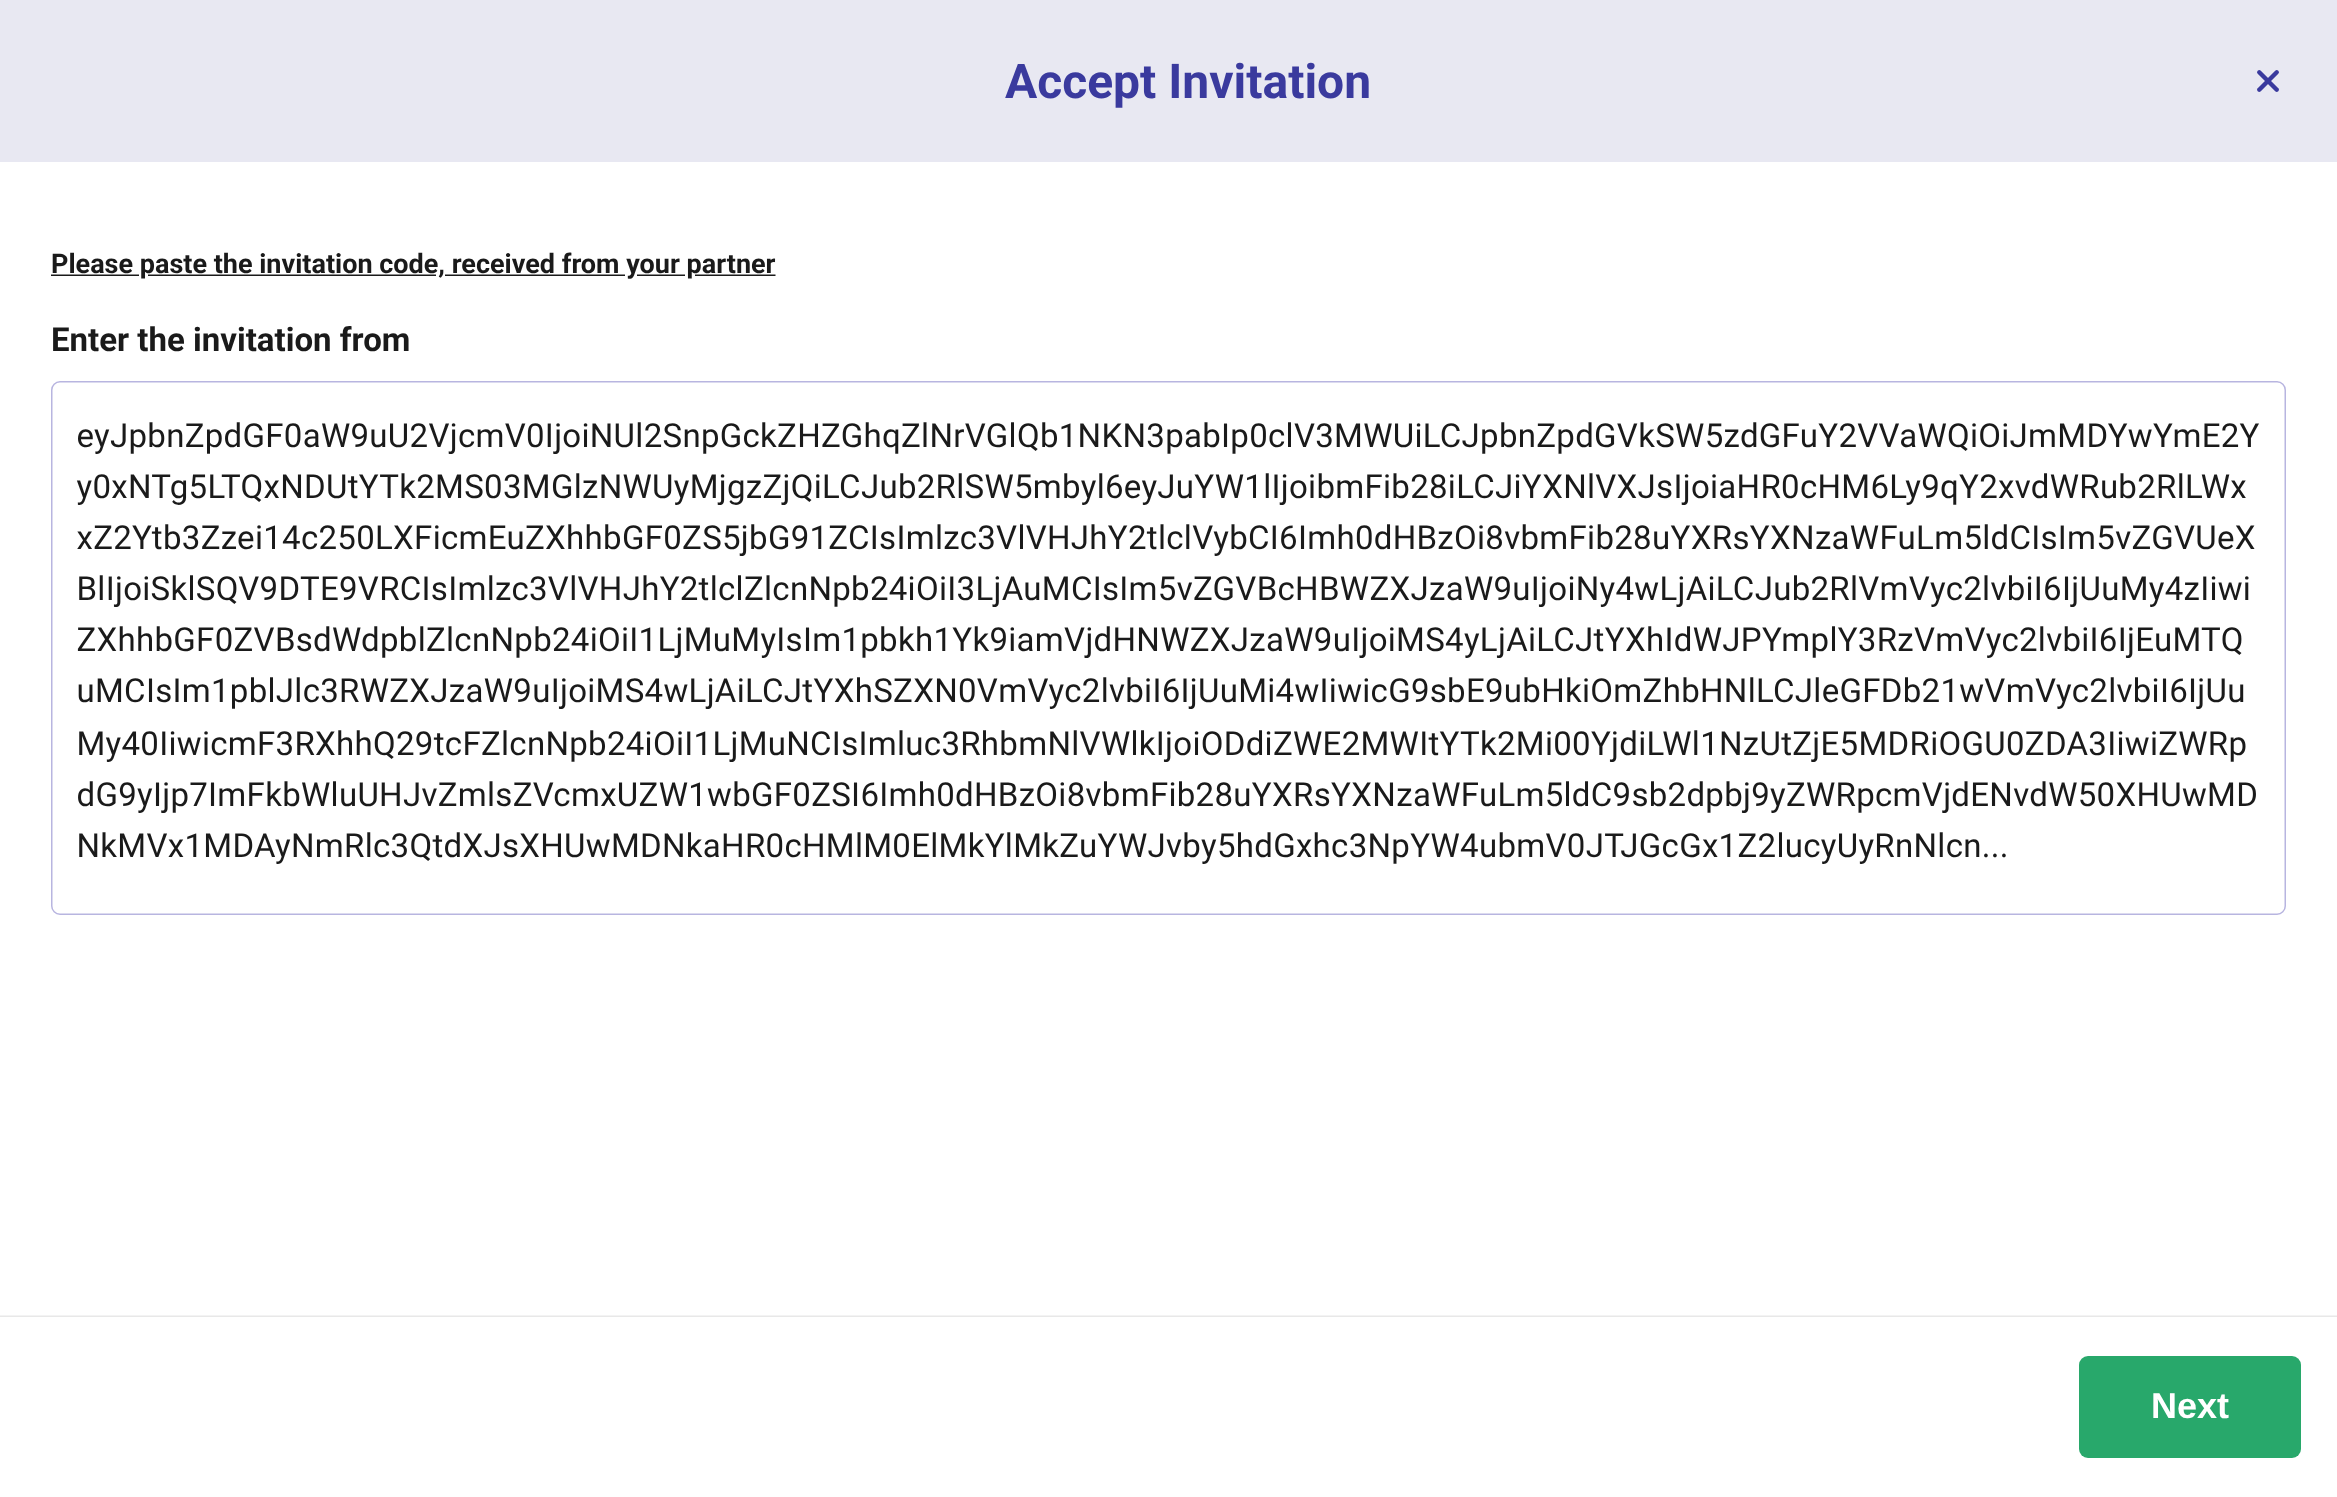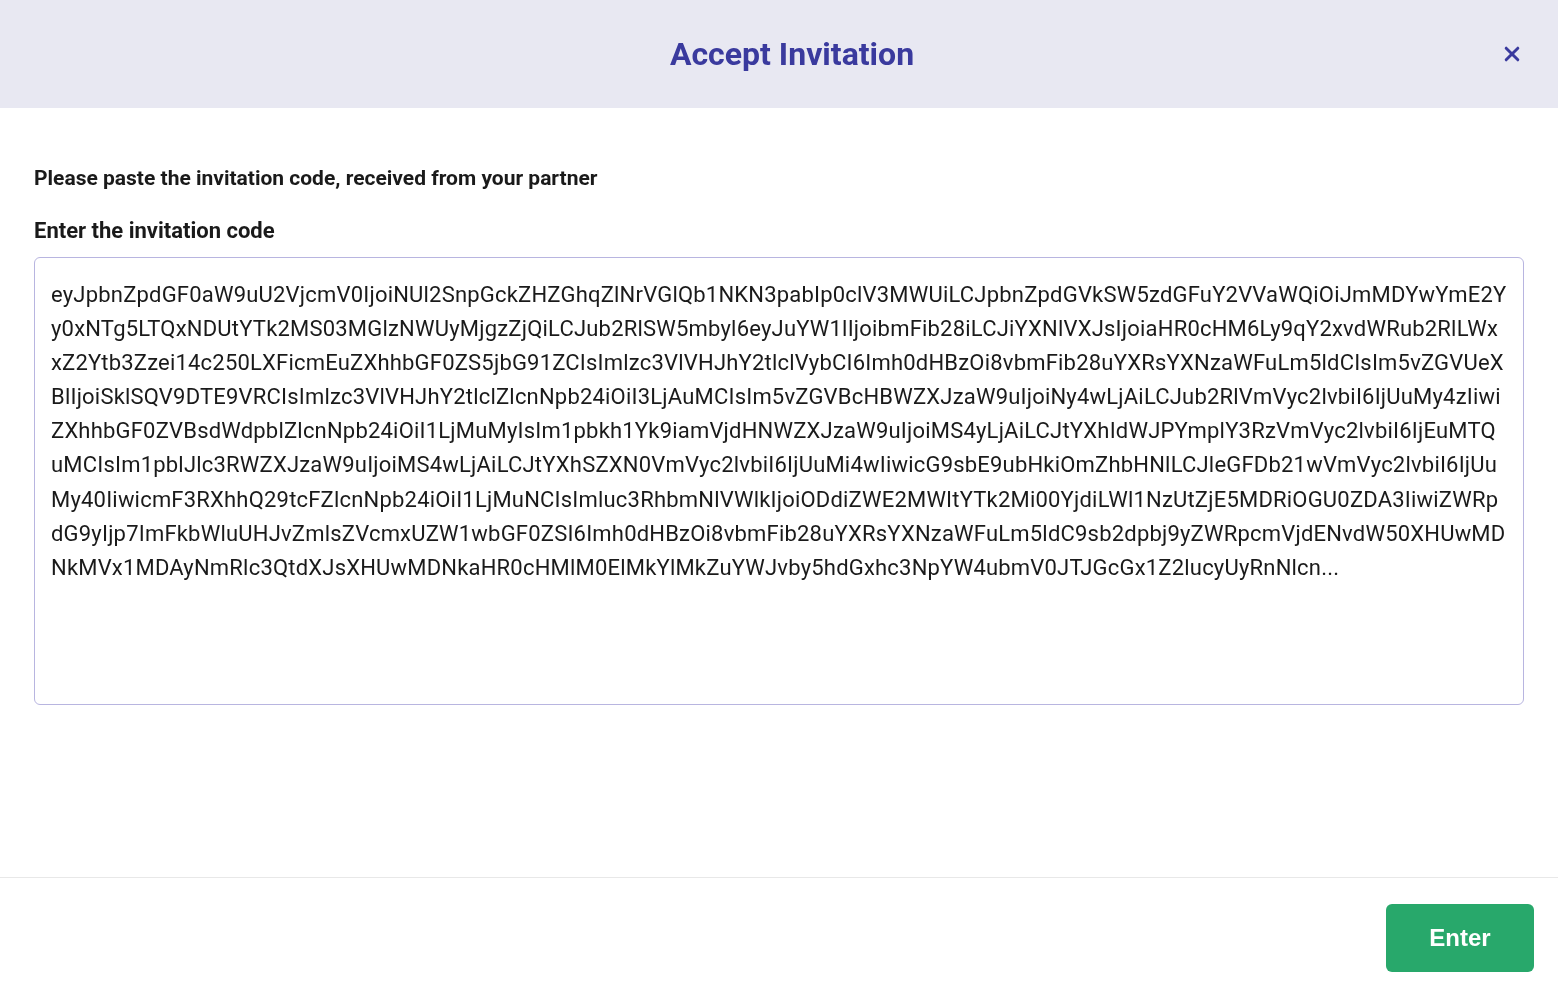--- a/index.html
+++ b/index.html
@@ -45,37 +45,38 @@
     }
     .close-icon svg {
       width: 20px;
       height: 20px;
     }
     .content {
       padding: 58px 34px 0 34px;
       flex: 1;
     }
     .instruction {
-      font-size: 21px;
+      font-size: 18px;
       font-weight: 700;
       color: #1a1a1a;
       margin-bottom: 28px;
+      text-decoration: underline;
     }
     .field-label {
       font-size: 22px;
       font-weight: 700;
       color: #1a1a1a;
       margin-bottom: 14px;
     }
     .textarea-wrapper {
       border: 1.5px solid #b8b5e0;
       border-radius: 6px;
       padding: 20px 16px;
       background: #ffffff;
-      height: 448px;
+      height: 356px;
       overflow: hidden;
     }
     .code-text {
       font-size: 22px;
       line-height: 1.55;
       color: #1a1a1a;
       word-break: break-all;
       font-family: -apple-system, BlinkMacSystemFont, "Segoe UI", Roboto, Helvetica, Arial, sans-serif;
       letter-spacing: 0.2px;
     }
@@ -106,21 +107,21 @@
   <div class="close-icon">
     <svg viewBox="0 0 24 24" fill="none" stroke="#3a3a9e" stroke-width="3.5" stroke-linecap="round">
       <line x1="5" y1="5" x2="19" y2="19"></line>
       <line x1="19" y1="5" x2="5" y2="19"></line>
     </svg>
   </div>
 </div>
 
 <div class="content">
   <div class="instruction">Please paste the invitation code, received from your partner</div>
-  <div class="field-label">Enter the invitation code</div>
+  <div class="field-label">Enter the invitation from</div>
   <div class="textarea-wrapper">
     <div class="code-text">eyJpbnZpdGF0aW9uU2VjcmV0IjoiNUl2SnpGckZHZGhqZlNrVGlQb1NKN3pabIp0clV3MWUiLCJpbnZpdGVkSW5zdGFuY2VVaWQiOiJmMDYwYmE2Yy0xNTg5LTQxNDUtYTk2MS03MGlzNWUyMjgzZjQiLCJub2RlSW5mbyl6eyJuYW1lIjoibmFib28iLCJiYXNlVXJsIjoiaHR0cHM6Ly9qY2xvdWRub2RlLWxxZ2Ytb3Zzei14c250LXFicmEuZXhhbGF0ZS5jbG91ZCIsImlzc3VlVHJhY2tlclVybCI6Imh0dHBzOi8vbmFib28uYXRsYXNzaWFuLm5ldCIsIm5vZGVUeXBlIjoiSklSQV9DTE9VRCIsImlzc3VlVHJhY2tlclZlcnNpb24iOiI3LjAuMCIsIm5vZGVBcHBWZXJzaW9uIjoiNy4wLjAiLCJub2RlVmVyc2lvbiI6IjUuMy4zIiwiZXhhbGF0ZVBsdWdpblZlcnNpb24iOiI1LjMuMyIsIm1pbkh1Yk9iamVjdHNWZXJzaW9uIjoiMS4yLjAiLCJtYXhIdWJPYmplY3RzVmVyc2lvbiI6IjEuMTQuMCIsIm1pblJlc3RWZXJzaW9uIjoiMS4wLjAiLCJtYXhSZXN0VmVyc2lvbiI6IjUuMi4wIiwicG9sbE9ubHkiOmZhbHNlLCJleGFDb21wVmVyc2lvbiI6IjUuMy40IiwicmF3RXhhQ29tcFZlcnNpb24iOiI1LjMuNCIsImluc3RhbmNlVWlkIjoiODdiZWE2MWItYTk2Mi00YjdiLWl1NzUtZjE5MDRiOGU0ZDA3IiwiZWRpdG9yIjp7ImFkbWluUHJvZmlsZVcmxUZW1wbGF0ZSI6Imh0dHBzOi8vbmFib28uYXRsYXNzaWFuLm5ldC9sb2dpbj9yZWRpcmVjdENvdW50XHUwMDNkMVx1MDAyNmRlc3QtdXJsXHUwMDNkaHR0cHMlM0ElMkYlMkZuYWJvby5hdGxhc3NpYW4ubmV0JTJGcGx1Z2lucyUyRnNlcn...</div>
   </div>
 </div>
 
 <div class="footer">
-  <button class="next-button">Enter</button>
+  <button class="next-button">Next</button>
 </div>
 
 </body></html>

